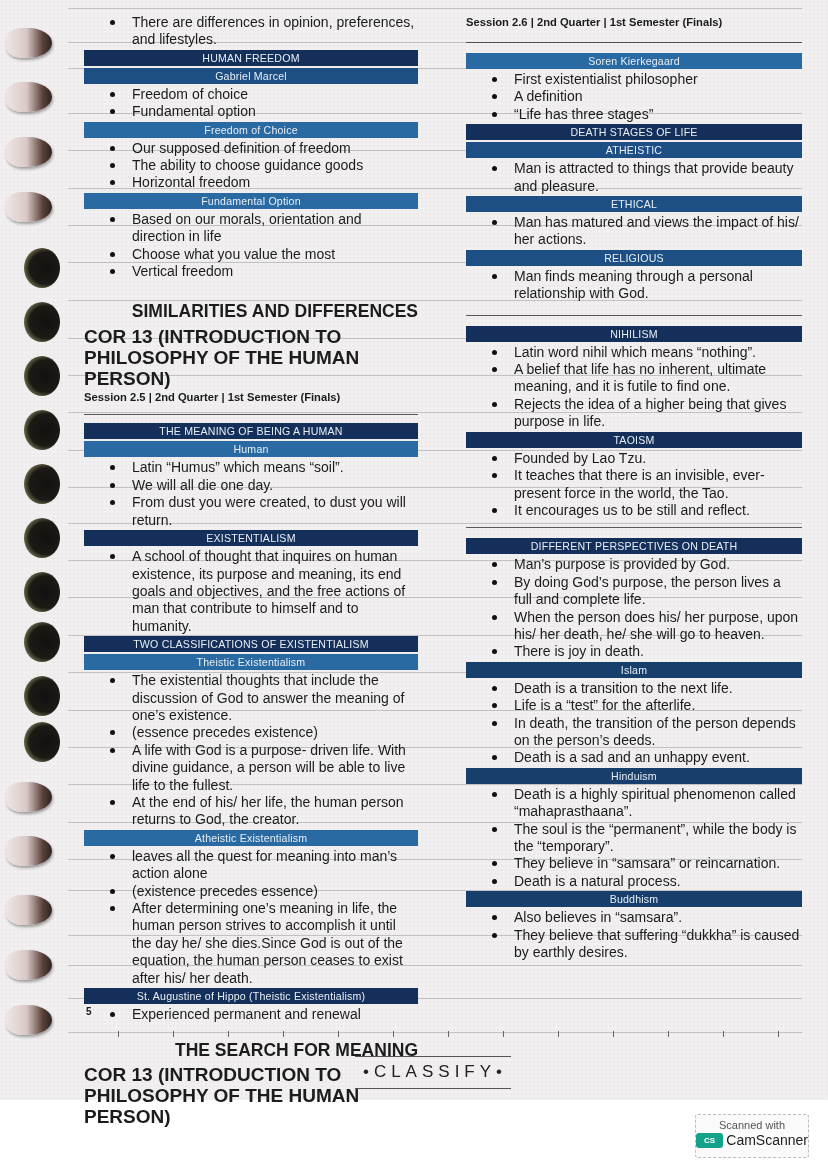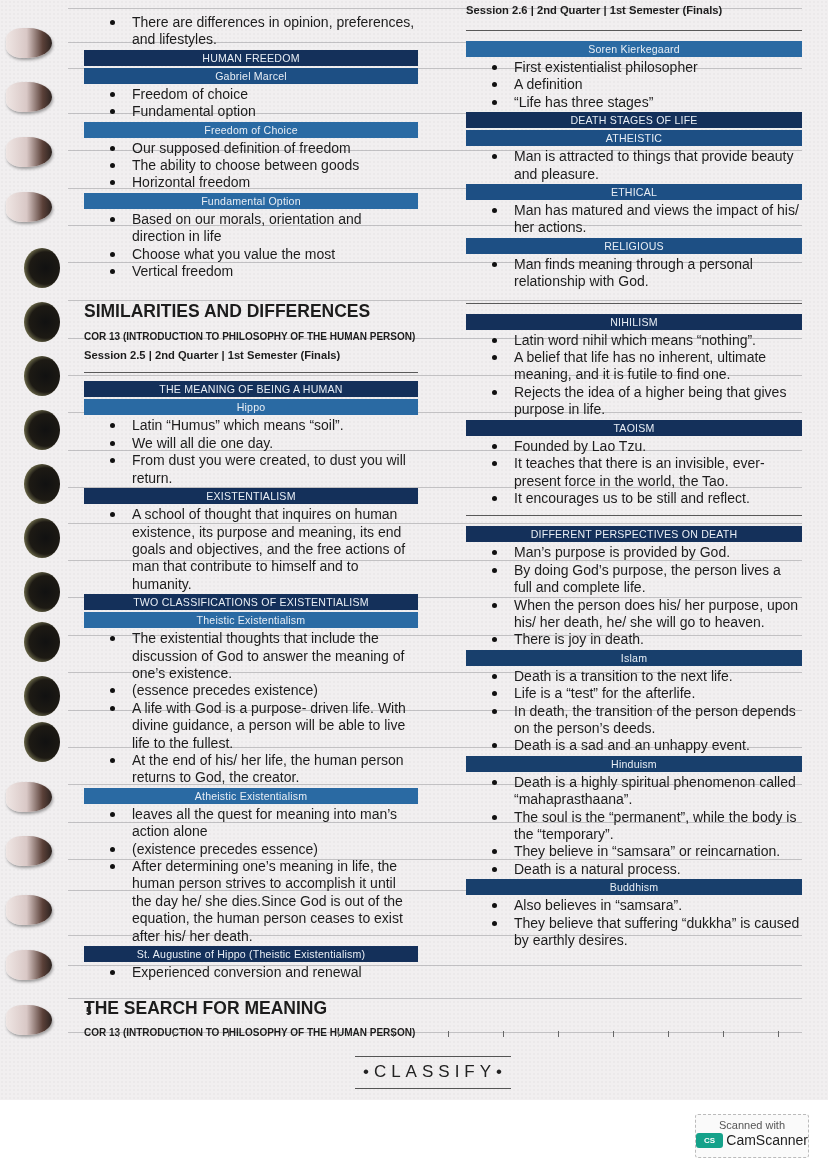--- a/index.html
+++ b/index.html
@@ -38,22 +38,22 @@
   .bar.dark { background: #14305a; }
   .bar.mid { background: #1d4f84; }
   .bar.light { background: #2a6aa3; }
   ul.bl { list-style: none; margin: 0; padding: 0; }
   ul.bl li {
     position: relative; padding-left: 48px; line-height: 17.4px; font-weight: normal; font-size: 14px;
   }
   ul.bl li::before {
     content: ""; position: absolute; left: 26px; top: 6px; width: 5px; height: 5px; border-radius: 50%; background: #111;
   }
-  .big-title { font-weight: bold; font-size: 17.5px; line-height: 22px; margin: 0; }
-  .course { font-weight: bold; font-size: 10px; line-height: 21px; margin: 0; }
+  .big-title { font-weight: bold; font-size: 17.5px; line-height: 22px; margin: 0; text-align: right; }
+  .course { font-weight: bold; font-size: 19px; line-height: 21px; margin: 0; }
   .session { font-weight: bold; font-size: 11.2px; line-height: 16px; }
   .sep { height: 1px; background: #333; margin: 9px 0 8px 0; opacity: 0.8; }
   .page-num { position: absolute; left: 86px; top: 1006px; font-size: 10px; font-weight: bold; }
   .classify {
     position: absolute; left: 355px; top: 1055px; width: 160px; text-align: center;
     font-size: 17px; letter-spacing: 5px; color: #222;
   }
   .classify-rule { position: absolute; left: 355px; width: 156px; height: 1px; background: #555; }
   .ticks { position: absolute; left: 68px; top: 1031px; width: 740px; height: 8px; }
   .tick { position: absolute; top: 0; width: 1px; height: 6px; background: #666; }
@@ -132,40 +132,40 @@
     <div class="bar dark">HUMAN FREEDOM</div>
     <div class="bar mid">Gabriel  Marcel</div>
     <ul class="bl">
       <li>Freedom of choice</li>
       <li>Fundamental option</li>
     </ul>
 
     <div class="bar light">Freedom of Choice</div>
     <ul class="bl">
       <li>Our supposed definition of freedom</li>
-      <li>The ability to choose between goods</li>
+      <li>The ability to choose guidance goods</li>
       <li>Horizontal freedom</li>
     </ul>
 
     <div class="bar light">Fundamental Option</div>
     <ul class="bl">
       <li>Based on our morals, orientation and direction in life</li>
       <li>Choose what you value the most</li>
       <li>Vertical freedom</li>
     </ul>
 
     <div style="height:20px"></div>
     <p class="big-title">SIMILARITIES AND DIFFERENCES</p>
     <div style="height:4px"></div>
     <p class="course">COR 13 (INTRODUCTION TO PHILOSOPHY OF THE HUMAN PERSON)</p>
     <div class="session">Session 2.5 | 2nd Quarter | 1st Semester (Finals)</div>
     <div class="sep"></div>
 
     <div class="bar dark">THE MEANING OF BEING A HUMAN</div>
-    <div class="bar light">Hippo</div>
+    <div class="bar light">Human</div>
     <ul class="bl">
       <li>Latin “Humus” which means “soil”.</li>
       <li>We will all die one day.</li>
       <li>From dust you were created, to dust you will return.</li>
     </ul>
 
     <div class="bar dark">EXISTENTIALISM</div>
     <ul class="bl">
       <li>A school of thought that inquires on human existence, its purpose and meaning, its end goals and objectives, and the free actions of man that contribute to himself and to humanity.</li>
     </ul>
@@ -181,30 +181,30 @@
 
     <div class="bar light">Atheistic Existentialism</div>
     <ul class="bl">
       <li>leaves all the quest for meaning into man’s action alone</li>
       <li>(existence precedes essence)</li>
       <li>After determining one’s meaning in life, the human person strives to accomplish it until the day he/ she dies.Since God is out of the equation, the human person ceases to exist after his/ her death.</li>
     </ul>
 
     <div class="bar dark">St. Augustine of Hippo (Theistic Existentialism)</div>
     <ul class="bl">
-      <li>Experienced conversion  and renewal</li>
+      <li>Experienced permanent  and renewal</li>
     </ul>
 
     <div style="height:16px"></div>
     <p class="big-title">THE SEARCH FOR MEANING</p>
     <div style="height:3px"></div>
     <p class="course">COR 13 (INTRODUCTION TO PHILOSOPHY OF THE HUMAN PERSON)</p>
   </div>
 
-  <div class="col right" style="top:2px">
+  <div class="col right" style="top:14px">
     <div class="session">Session 2.6 | 2nd Quarter | 1st Semester (Finals)</div>
     <div class="sep" style="margin:12px 0 10px 0"></div>
 
     <div class="bar light">Soren Kierkegaard</div>
     <ul class="bl">
       <li>First existentialist philosopher</li>
       <li>A definition</li>
       <li>“Life has three stages”</li>
     </ul>
 

